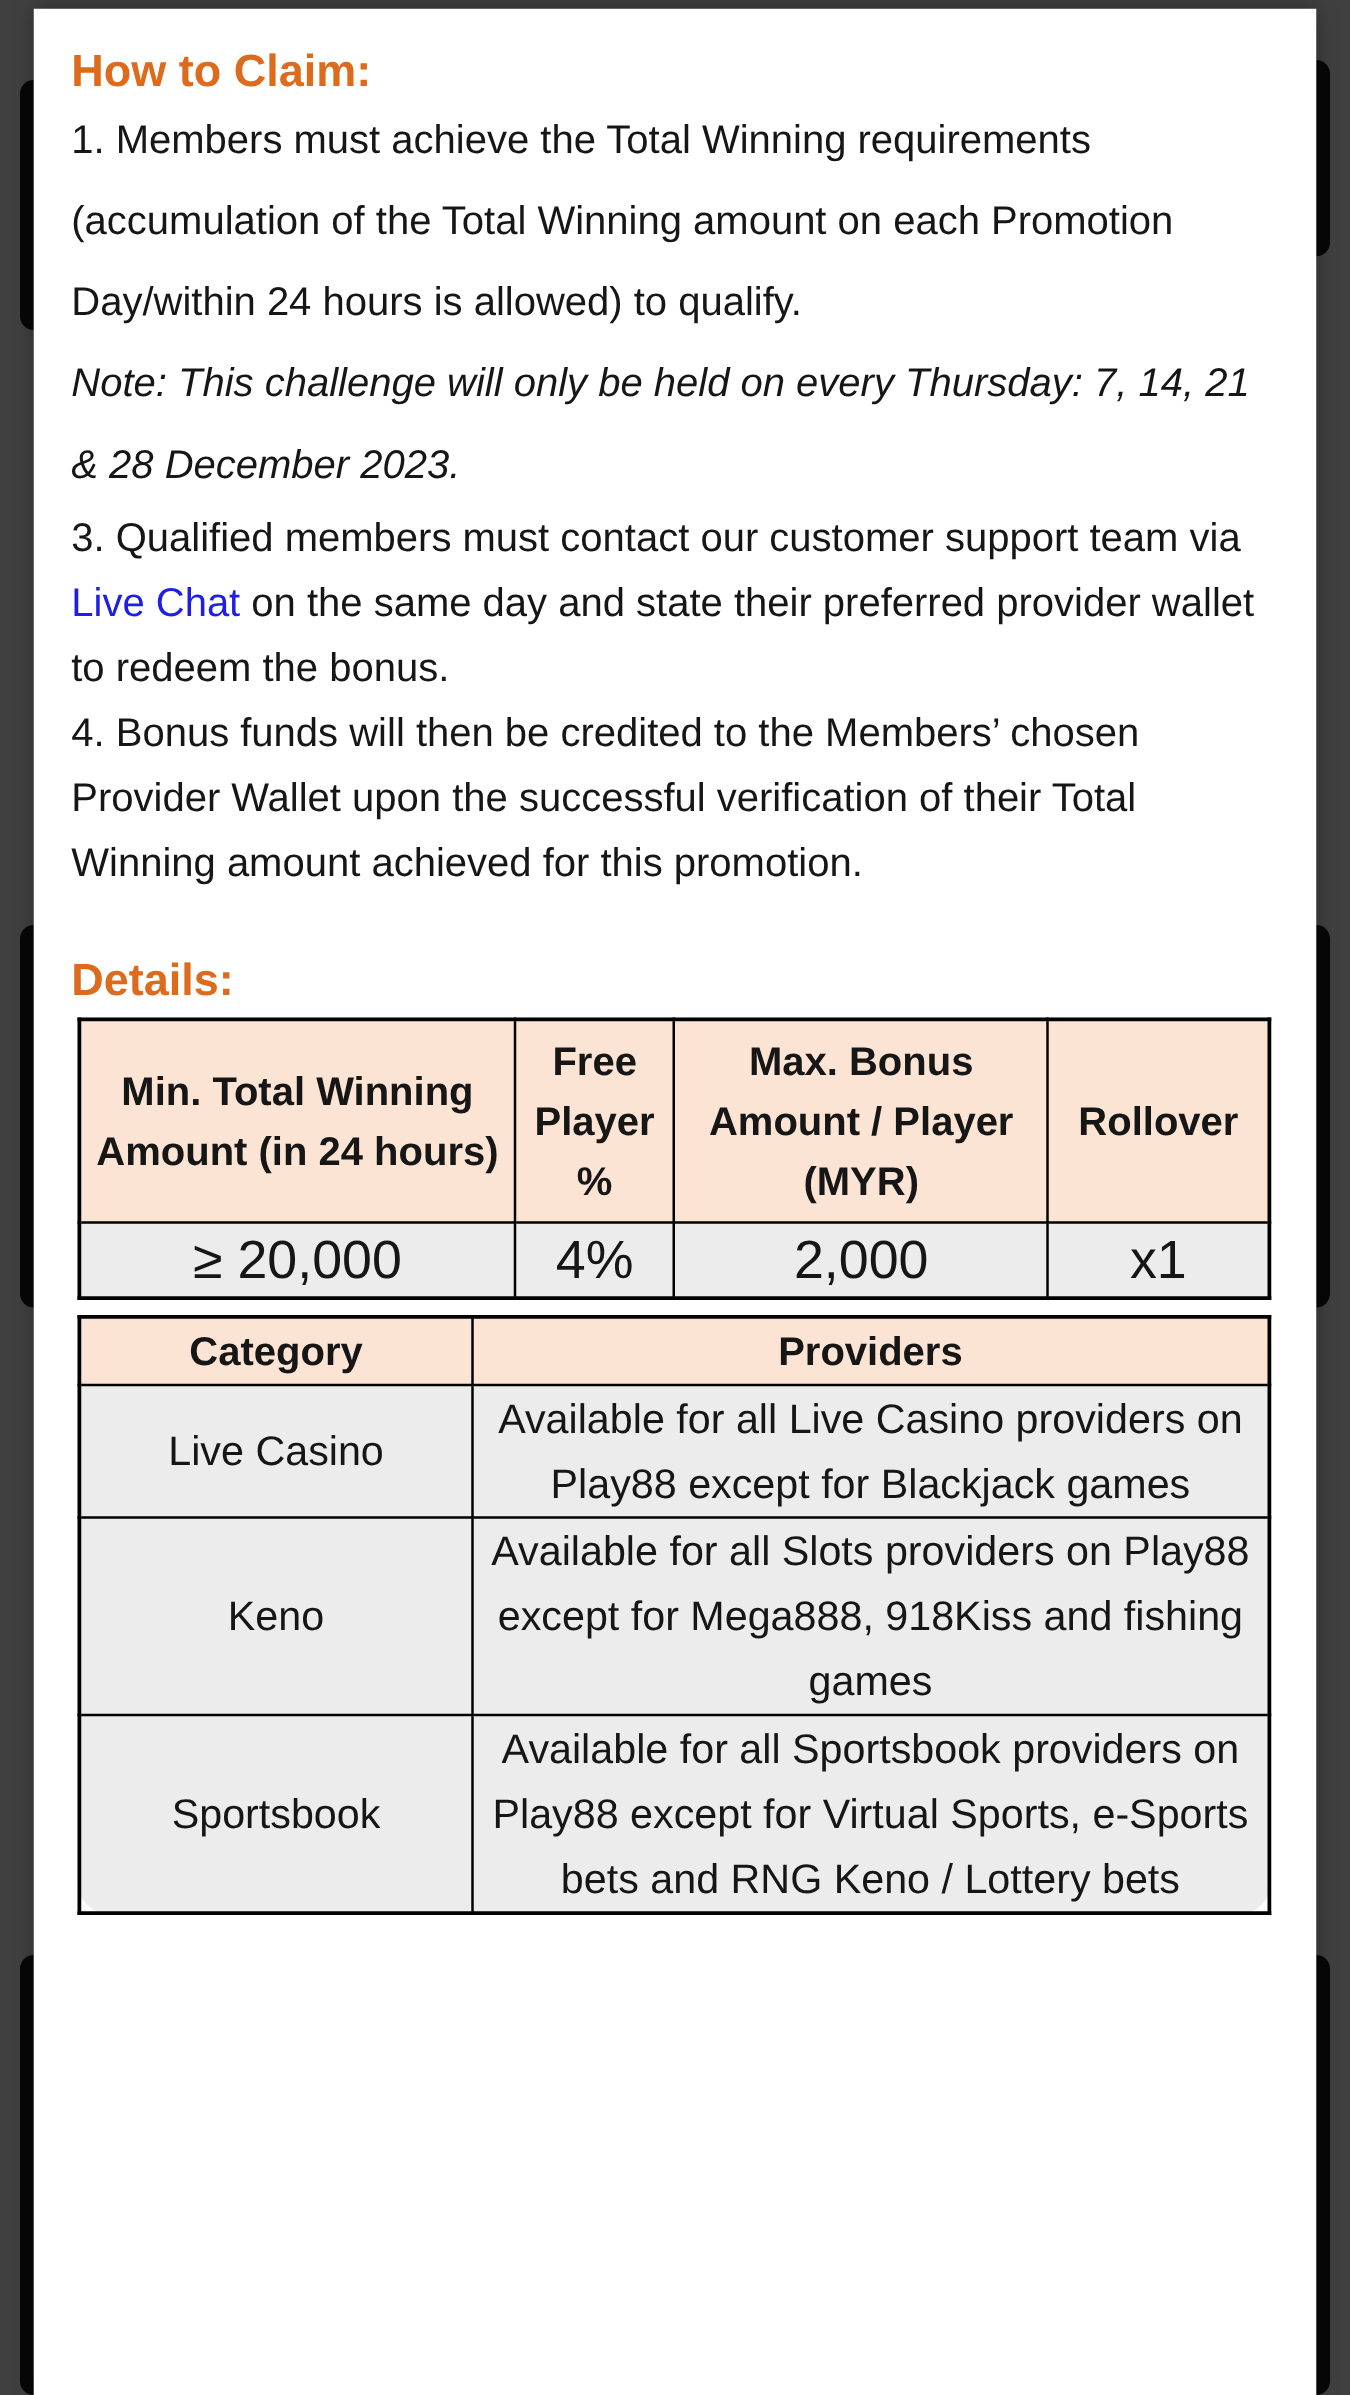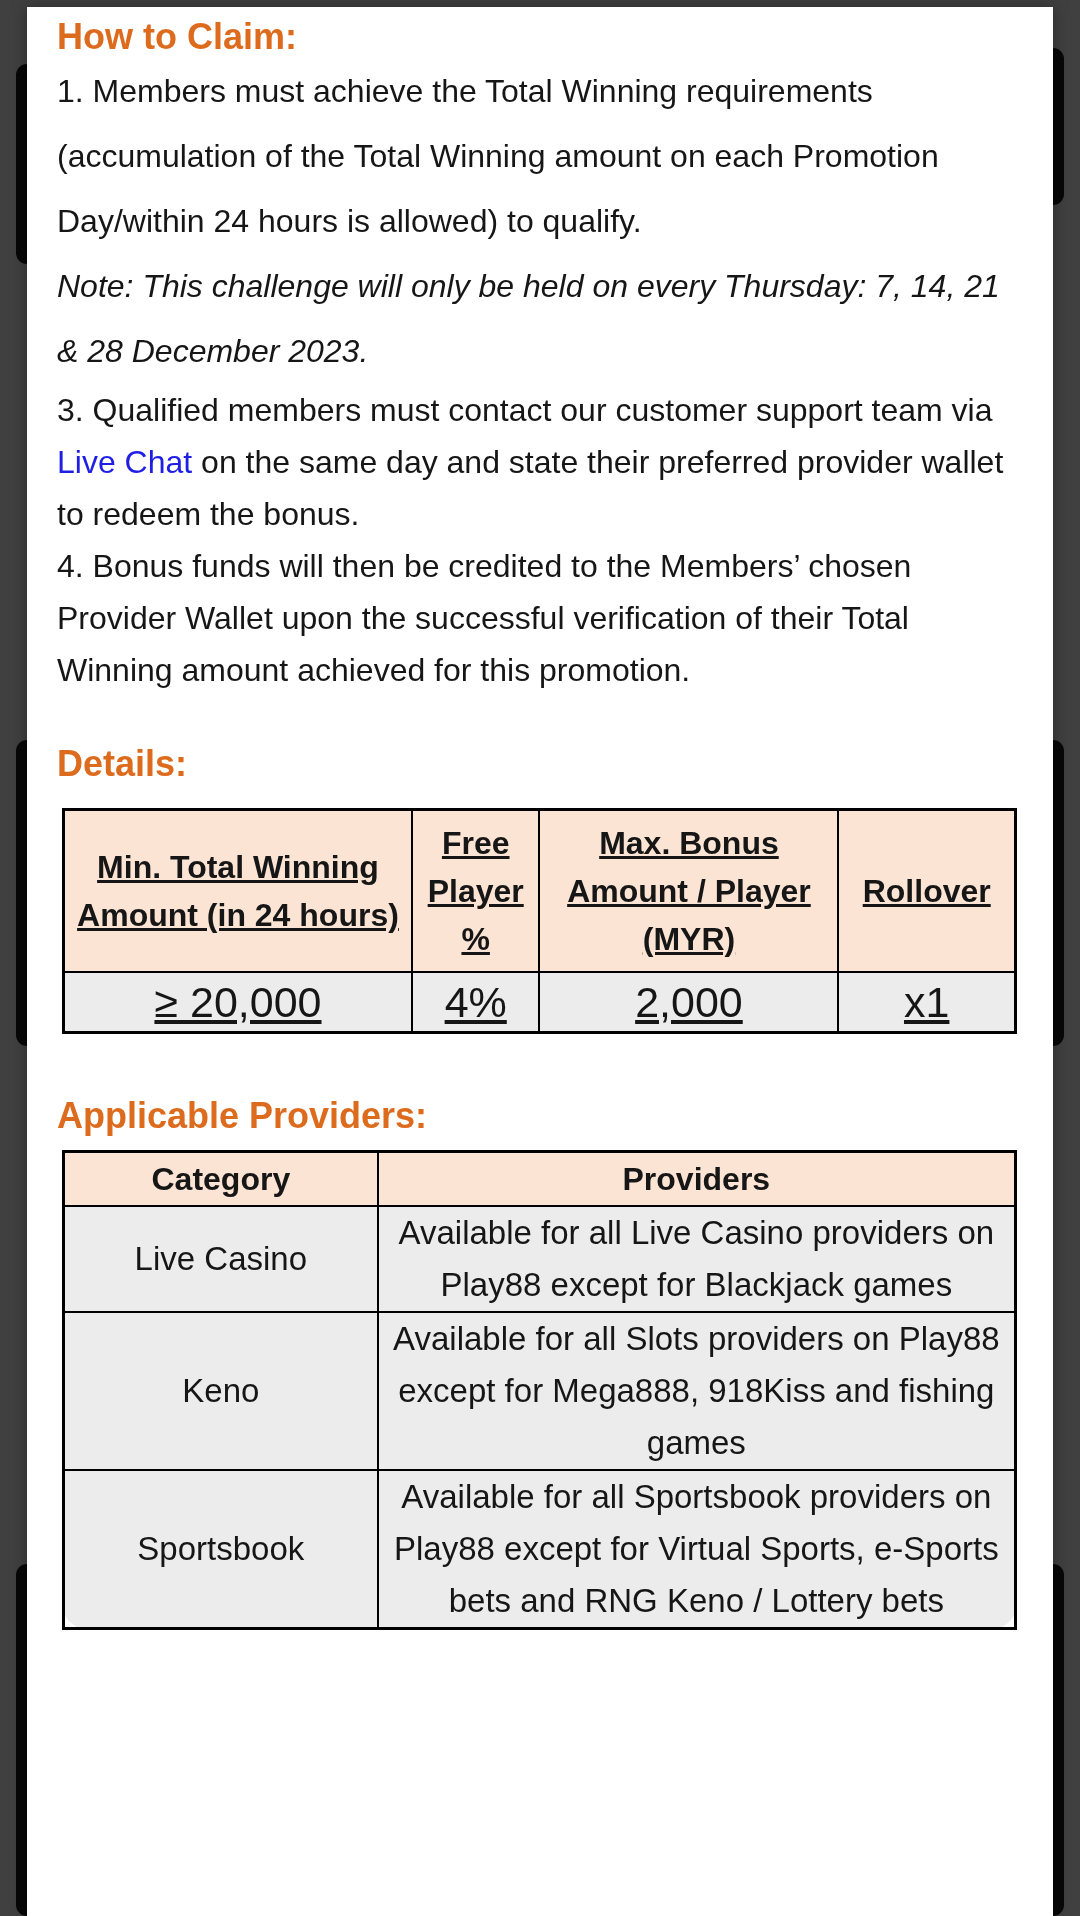--- a/index.html
+++ b/index.html
@@ -20,21 +20,21 @@
   .card-edge.right { left: 1053px; border-radius: 0 14px 14px 0; }
 
   .panel {
     position: absolute;
     left: 27px; top: 7px;
     width: 1026px; height: 1909px;
     background: #ffffff;
     box-shadow: 0 0 16px rgba(0,0,0,0.35);
   }
   .content {
-    padding: 8px 24px 0 30px;
+    padding: 28px 24px 0 30px;
     color: #161616;
   }
   h2 {
     margin: 0;
     font-size: 36px;
     line-height: 44px;
     font-weight: bold;
     color: #dd6b1d;
   }
   .h-details   { margin-top: 46px; }
@@ -48,21 +48,21 @@
   a.link { color: #1e1ee4; text-decoration: none; cursor: pointer; }
 
   table.promo-table {
     border-collapse: collapse;
     border: 3px solid #000;
     table-layout: fixed;
     width: 955px;
     margin-left: 5px;
     background: #ececec;
   }
-  .t-details   { margin-top: 22px; text-decoration: underline; }
+  .t-details   { margin-top: 8px; }
   .t-providers { margin-top: 12px; border-radius: 27px; }
   .promo-table th, .promo-table td {
     border: 2px solid #000;
     text-align: center;
     vertical-align: middle;
   }
   .promo-table th {
     background: #fbe4d3;
     font-size: 32px;
     line-height: 48px;
@@ -119,21 +119,20 @@
         </tr>
         <tr>
           <td>≥ 20,000</td>
           <td>4%</td>
           <td>2,000</td>
           <td>x1</td>
         </tr>
       </tbody>
         </table>
 
-      <h2 class="h-providers">Applicable Providers:</h2>
 
       <table class="promo-table t-providers">
         <colgroup>
           <col style="width:33%">
             <col style="width:67%">
         </colgroup>
         <tbody>
             <tr>
           <th>Category</th>
           <th>Providers</th>

